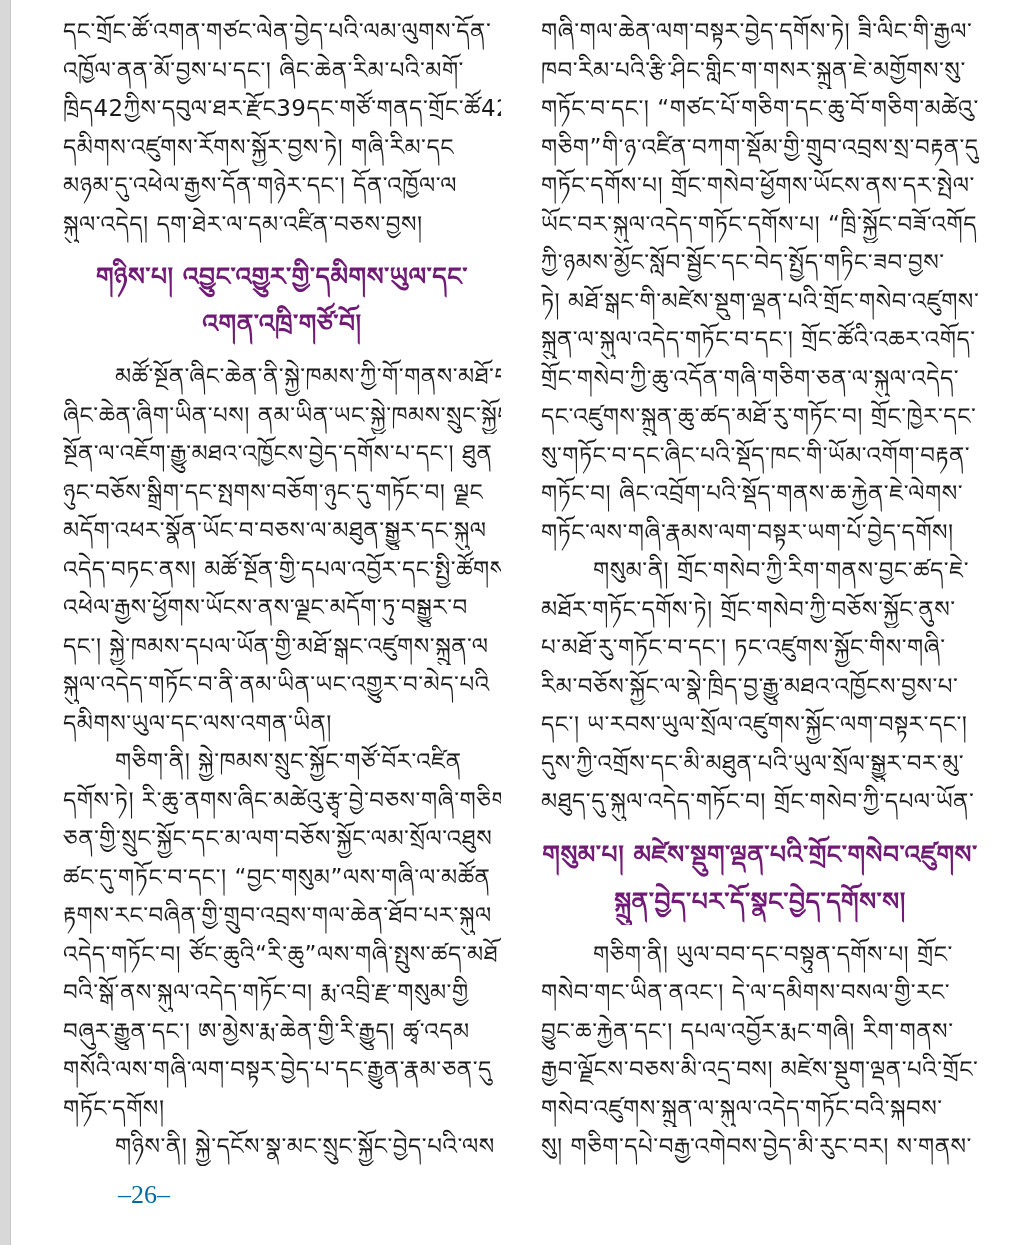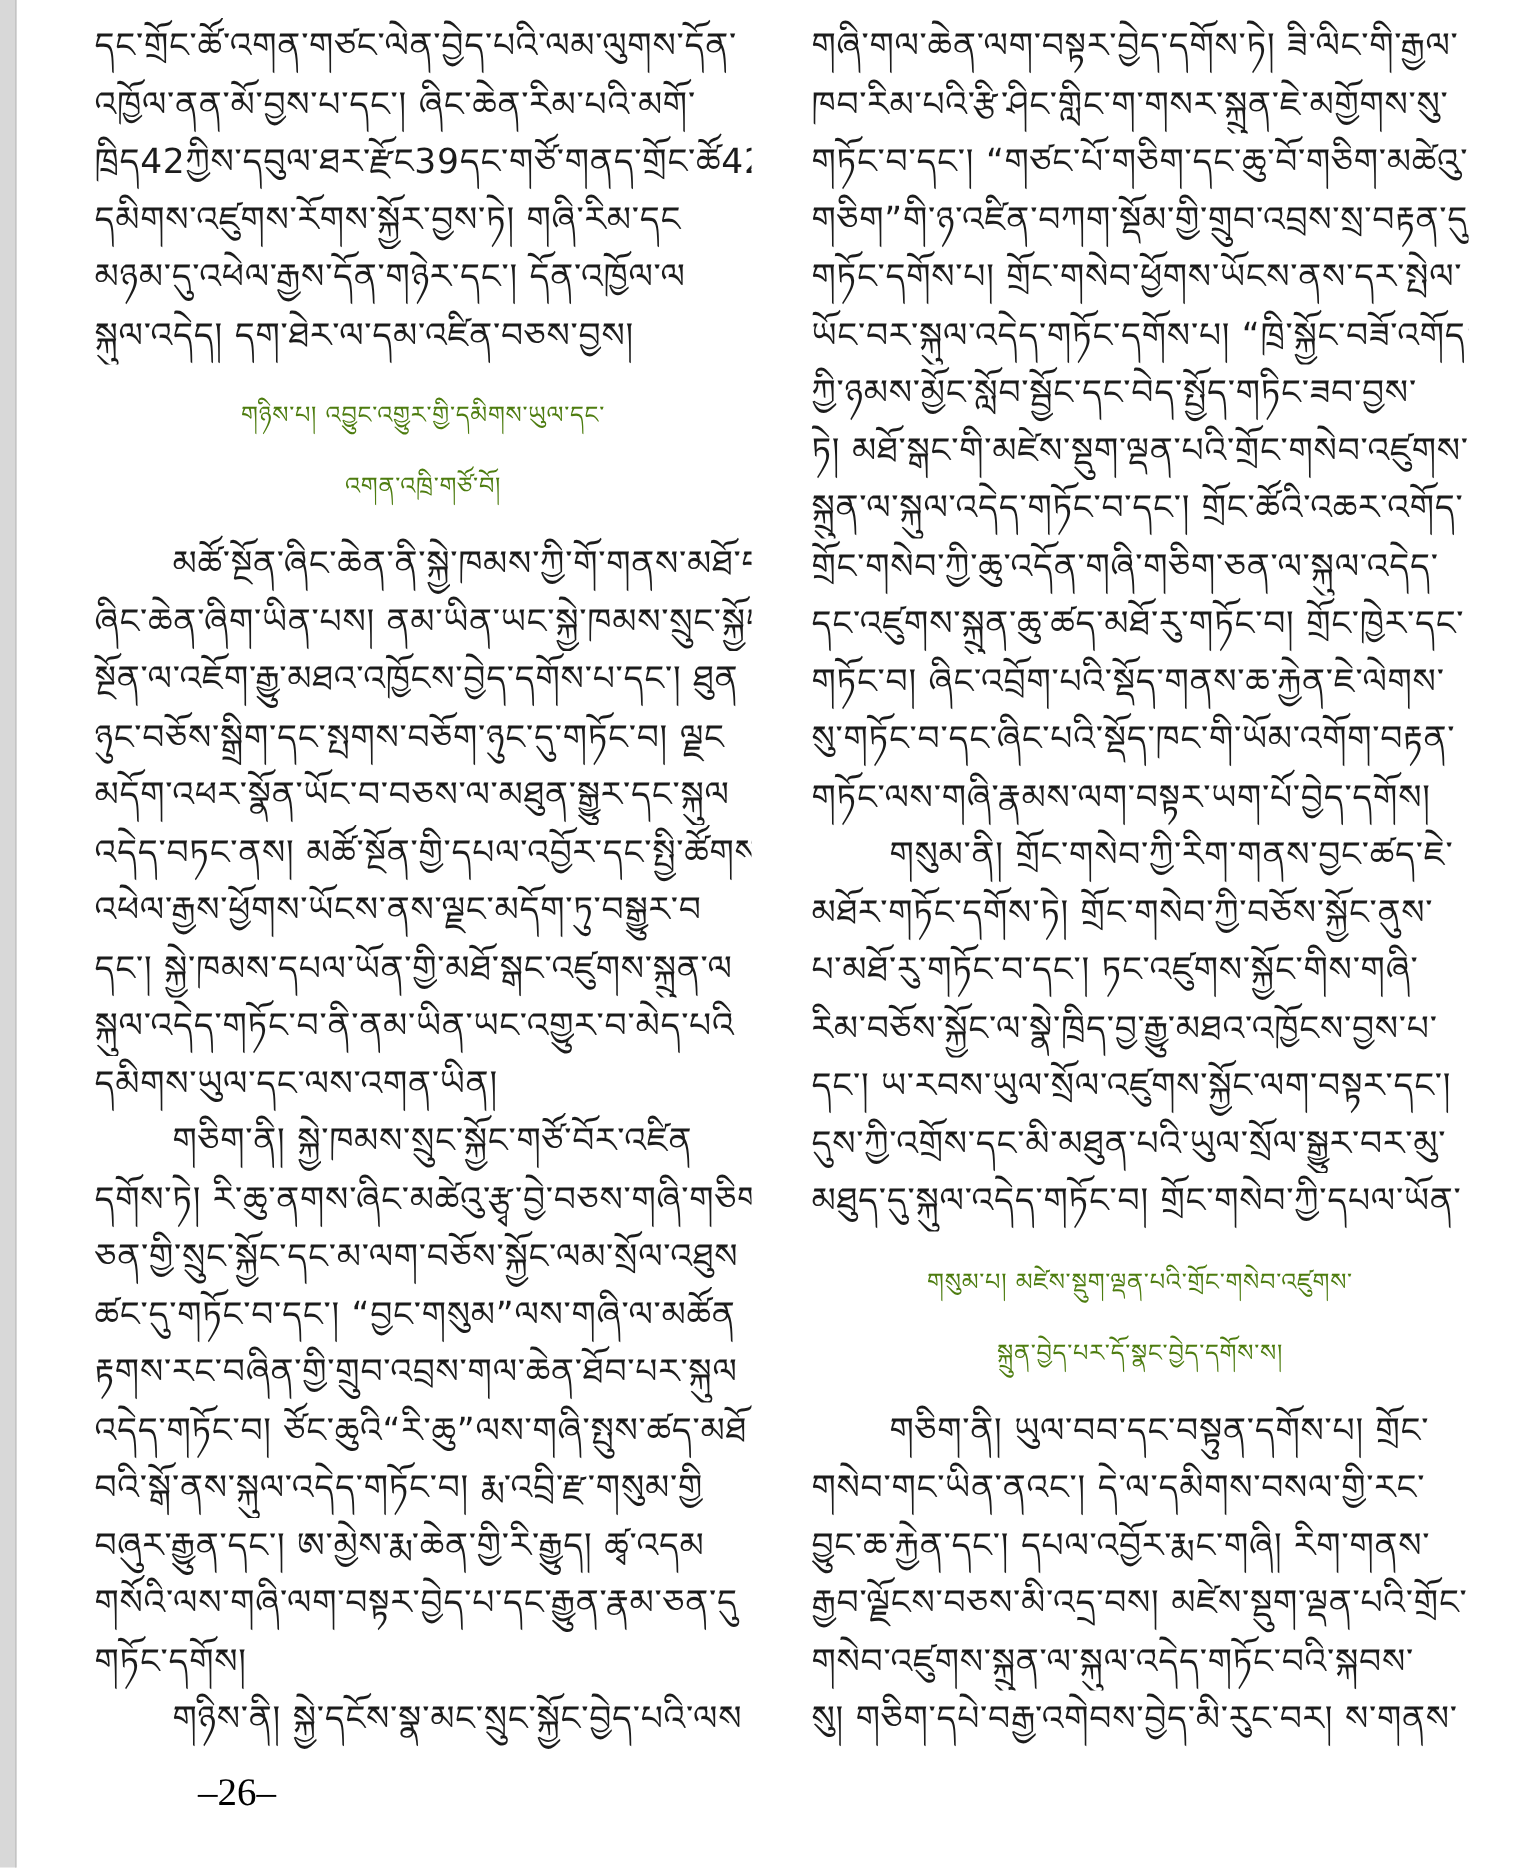--- a/index.html
+++ b/index.html
@@ -25,30 +25,30 @@
     font-size:23px;
     line-height:38.5px;
     height:38.5px;
     white-space:nowrap;
     overflow:hidden;
     letter-spacing:0.5px;
   }
   .paragraph.indent .line:first-child{text-indent:52px;}
   .heading{margin:10px 0 10px 0;text-align:center;}
   .heading .line{
-    font-weight:normal;
-    font-size:16px;
+    font-weight:bold;
+    font-size:25px;
     line-height:47px;
     height:47px;
-    color:#4d7c0f;
+    color:#701a75;
   }
   .page-number{
-    position:absolute;left:132px;top:1180px;
+    position:absolute;left:118px;top:1180px;
     font-family:"Liberation Serif", serif;
-    font-size:26px;color:#000000;
+    font-size:26px;color:#0369a1;
   }
 </style>
 </head>
 <body>
 
 <div class="scan-gutter"></div>
 
 <div class="page-content">
   <div class="column">
       <div class="block paragraph">
@@ -97,22 +97,22 @@
         <div class="line">ཁབ་རིམ་པའི་རྩི་ཤིང་གླིང་ག་གསར་སྐྲུན་ཇེ་མགྱོགས་སུ་</div>
         <div class="line">གཏོང་བ་དང་། “གཙང་པོ་གཅིག་དང་ཆུ་བོ་གཅིག་མཚེའུ་</div>
         <div class="line">གཅིག”གི་ཉ་འཛིན་བཀག་སྡོམ་གྱི་གྲུབ་འབྲས་སྲ་བརྟན་དུ་</div>
         <div class="line">གཏོང་དགོས་པ། གྲོང་གསེབ་ཕྱོགས་ཡོངས་ནས་དར་སྤེལ་</div>
         <div class="line">ཡོང་བར་སྐུལ་འདེད་གཏོང་དགོས་པ། “ཁྲི་སྐྱོང་བཟོ་འགོད”</div>
         <div class="line">ཀྱི་ཉམས་མྱོང་སློབ་སྦྱོང་དང་བེད་སྤྱོད་གཏིང་ཟབ་བྱས་</div>
         <div class="line">ཏེ། མཐོ་སྒང་གི་མཛེས་སྡུག་ལྡན་པའི་གྲོང་གསེབ་འཛུགས་</div>
         <div class="line">སྐྲུན་ལ་སྐུལ་འདེད་གཏོང་བ་དང་། གྲོང་ཚོའི་འཆར་འགོད་</div>
         <div class="line">གྲོང་གསེབ་ཀྱི་ཆུ་འདོན་གཞི་གཅིག་ཅན་ལ་སྐུལ་འདེད་</div>
         <div class="line">དང་འཛུགས་སྐྲུན་ཆུ་ཚད་མཐོ་རུ་གཏོང་བ། གྲོང་ཁྱེར་དང་</div>
+        <div class="line">སུ་གཏོང་བ་དང་ཞིང་པའི་སྡོད་ཁང་གི་ཡོམ་འགོག་བརྟན་</div>
         <div class="line">གཏོང་བ། ཞིང་འབྲོག་པའི་སྡོད་གནས་ཆ་རྐྱེན་ཇེ་ལེགས་</div>
-        <div class="line">སུ་གཏོང་བ་དང་ཞིང་པའི་སྡོད་ཁང་གི་ཡོམ་འགོག་བརྟན་</div>
         <div class="line">གཏོང་ལས་གཞི་རྣམས་ལག་བསྟར་ཡག་པོ་བྱེད་དགོས།</div>
       </div>
       <div class="block paragraph indent">
         <div class="line">གསུམ་ནི། གྲོང་གསེབ་ཀྱི་རིག་གནས་བྱང་ཚད་ཇེ་</div>
         <div class="line">མཐོར་གཏོང་དགོས་ཏེ། གྲོང་གསེབ་ཀྱི་བཅོས་སྐྱོང་ནུས་</div>
         <div class="line">པ་མཐོ་རུ་གཏོང་བ་དང་། ཏང་འཛུགས་སྐྱོང་གིས་གཞི་</div>
         <div class="line">རིམ་བཅོས་སྐྱོང་ལ་སྣེ་ཁྲིད་བྱ་རྒྱུ་མཐའ་འཁྱོངས་བྱས་པ་</div>
         <div class="line">དང་། ཡ་རབས་ཡུལ་སྲོལ་འཛུགས་སྐྱོང་ལག་བསྟར་དང་།</div>
         <div class="line">དུས་ཀྱི་འགྲོས་དང་མི་མཐུན་པའི་ཡུལ་སྲོལ་སྒྱུར་བར་མུ་</div>
         <div class="line">མཐུད་དུ་སྐུལ་འདེད་གཏོང་བ། གྲོང་གསེབ་ཀྱི་དཔལ་ཡོན་</div>

